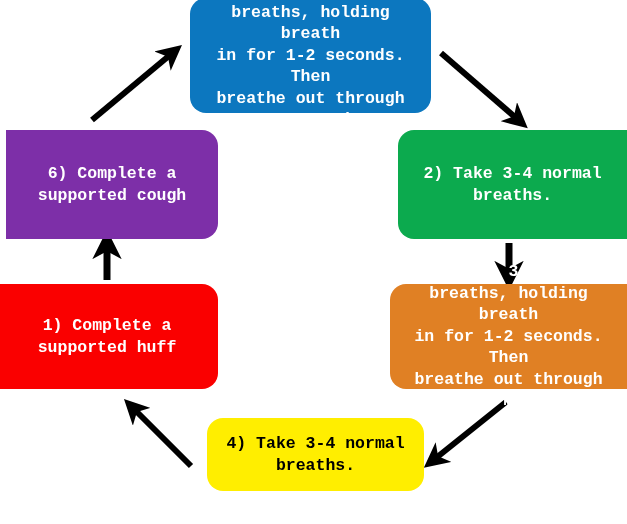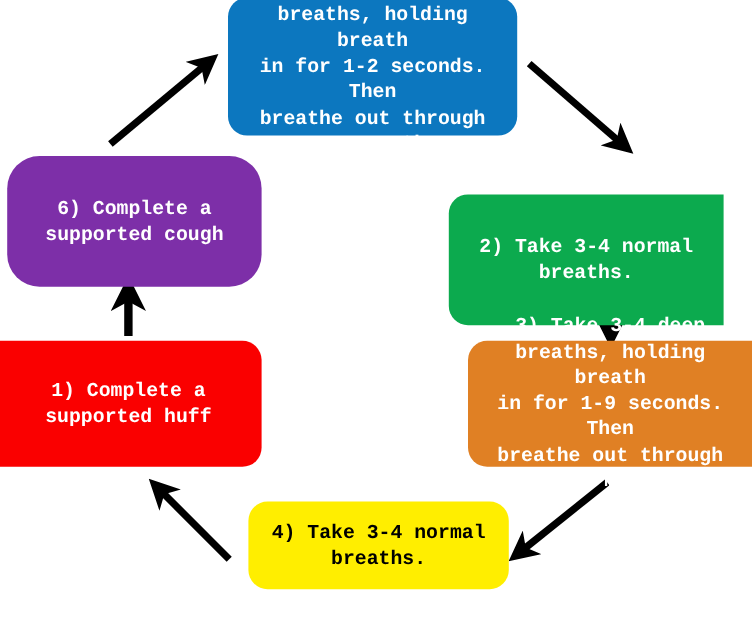--- a/index.html
+++ b/index.html
@@ -33,42 +33,42 @@
     display: block;
     white-space: pre-line;
   }
 
   
   #box-1 {
     left: 190px; top: -2px; width: 241px; height: 115px;
     background: #0c77bf; color: #ffffff; font-size: 16.5px;
   }
   #box-2 {
-    left: 374px; top: 130px; width: 229px; height: 109px;
+    left: 398px; top: 130px; width: 229px; height: 109px;
     background: #0caa4e; color: #ffffff; font-size: 16.5px;
-    border-top-right-radius: 0; border-bottom-right-radius: 0; margin-top: 32px;
+    border-top-right-radius: 0; border-bottom-right-radius: 0;
   }
   #box-3 {
     left: 390px; top: 284px; width: 237px; height: 105px;
     background: #e08024; color: #ffffff; font-size: 16.5px;
     border-top-right-radius: 0; border-bottom-right-radius: 0;
   }
   #box-4 {
     left: 207px; top: 418px; width: 217px; height: 73px;
     background: #ffee00; color: #000000; font-size: 16.5px;
   }
   #box-5 {
     left: -4px; top: 284px; width: 222px; height: 105px;
     background: #fa0000; color: #ffffff; font-size: 16.5px;
     border-top-left-radius: 0; border-bottom-left-radius: 0;
   }
   #box-6 {
     left: 6px; top: 130px; width: 212px; height: 109px;
     background: #7d2fa8; color: #ffffff; font-size: 16.5px;
-    border-top-left-radius: 0; border-bottom-left-radius: 0; border-radius: 27px;
+    border-top-left-radius: 0; border-bottom-left-radius: 0;
   }
 
   #center-note {
     position: absolute;
     left: 232px; top: 210px;
     width: 160px;
     text-align: center;
     color: #111111;
     font-size: 23px;
     line-height: 1.32;
@@ -117,21 +117,21 @@
   </div>
 
   <div class="box" id="box-2">
     <span class="box-text">2) Take 3-4 normal
 breaths.</span>
   </div>
 
   <div class="box" id="box-3">
     <span class="box-text">3) Take 3-4 deep
 breaths, holding breath
-in for 1-9 seconds.  Then
+in for 1-2 seconds.  Then
 breathe out through
 your mouth.</span>
   </div>
 
   <div class="box" id="box-4">
     <span class="box-text">4) Take 3-4 normal
 breaths.</span>
   </div>
 
   <div class="box" id="box-5">

